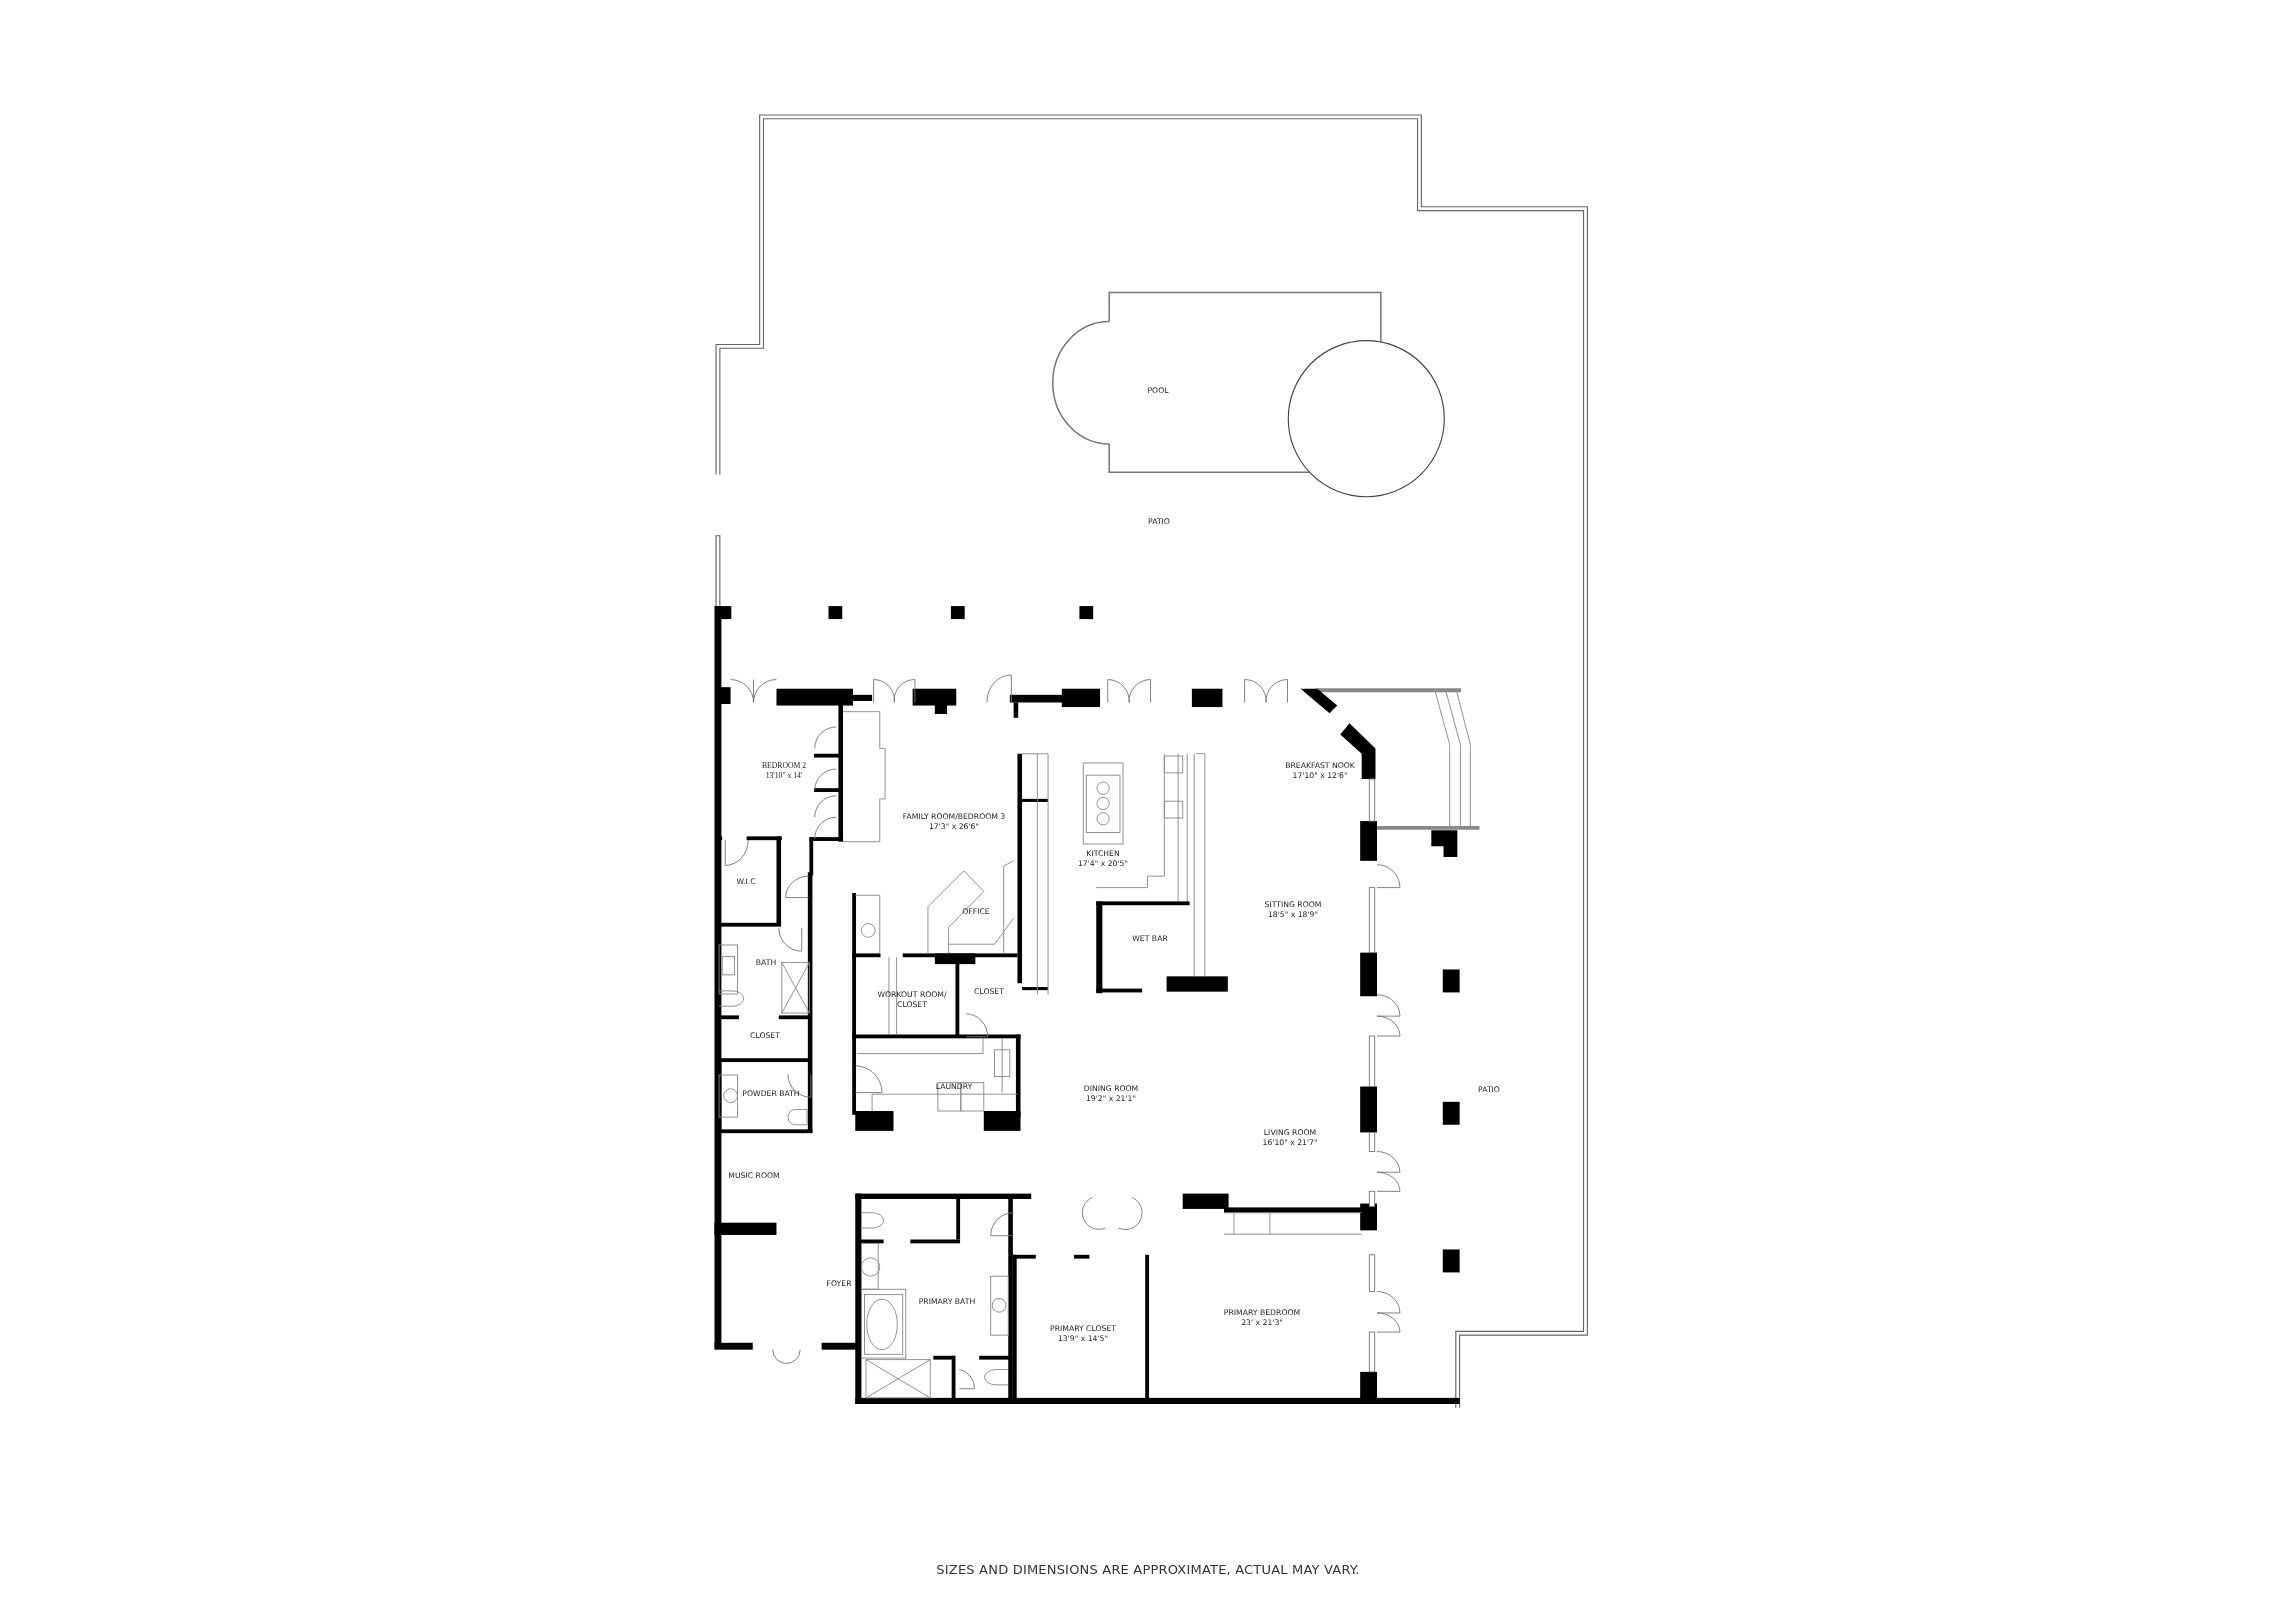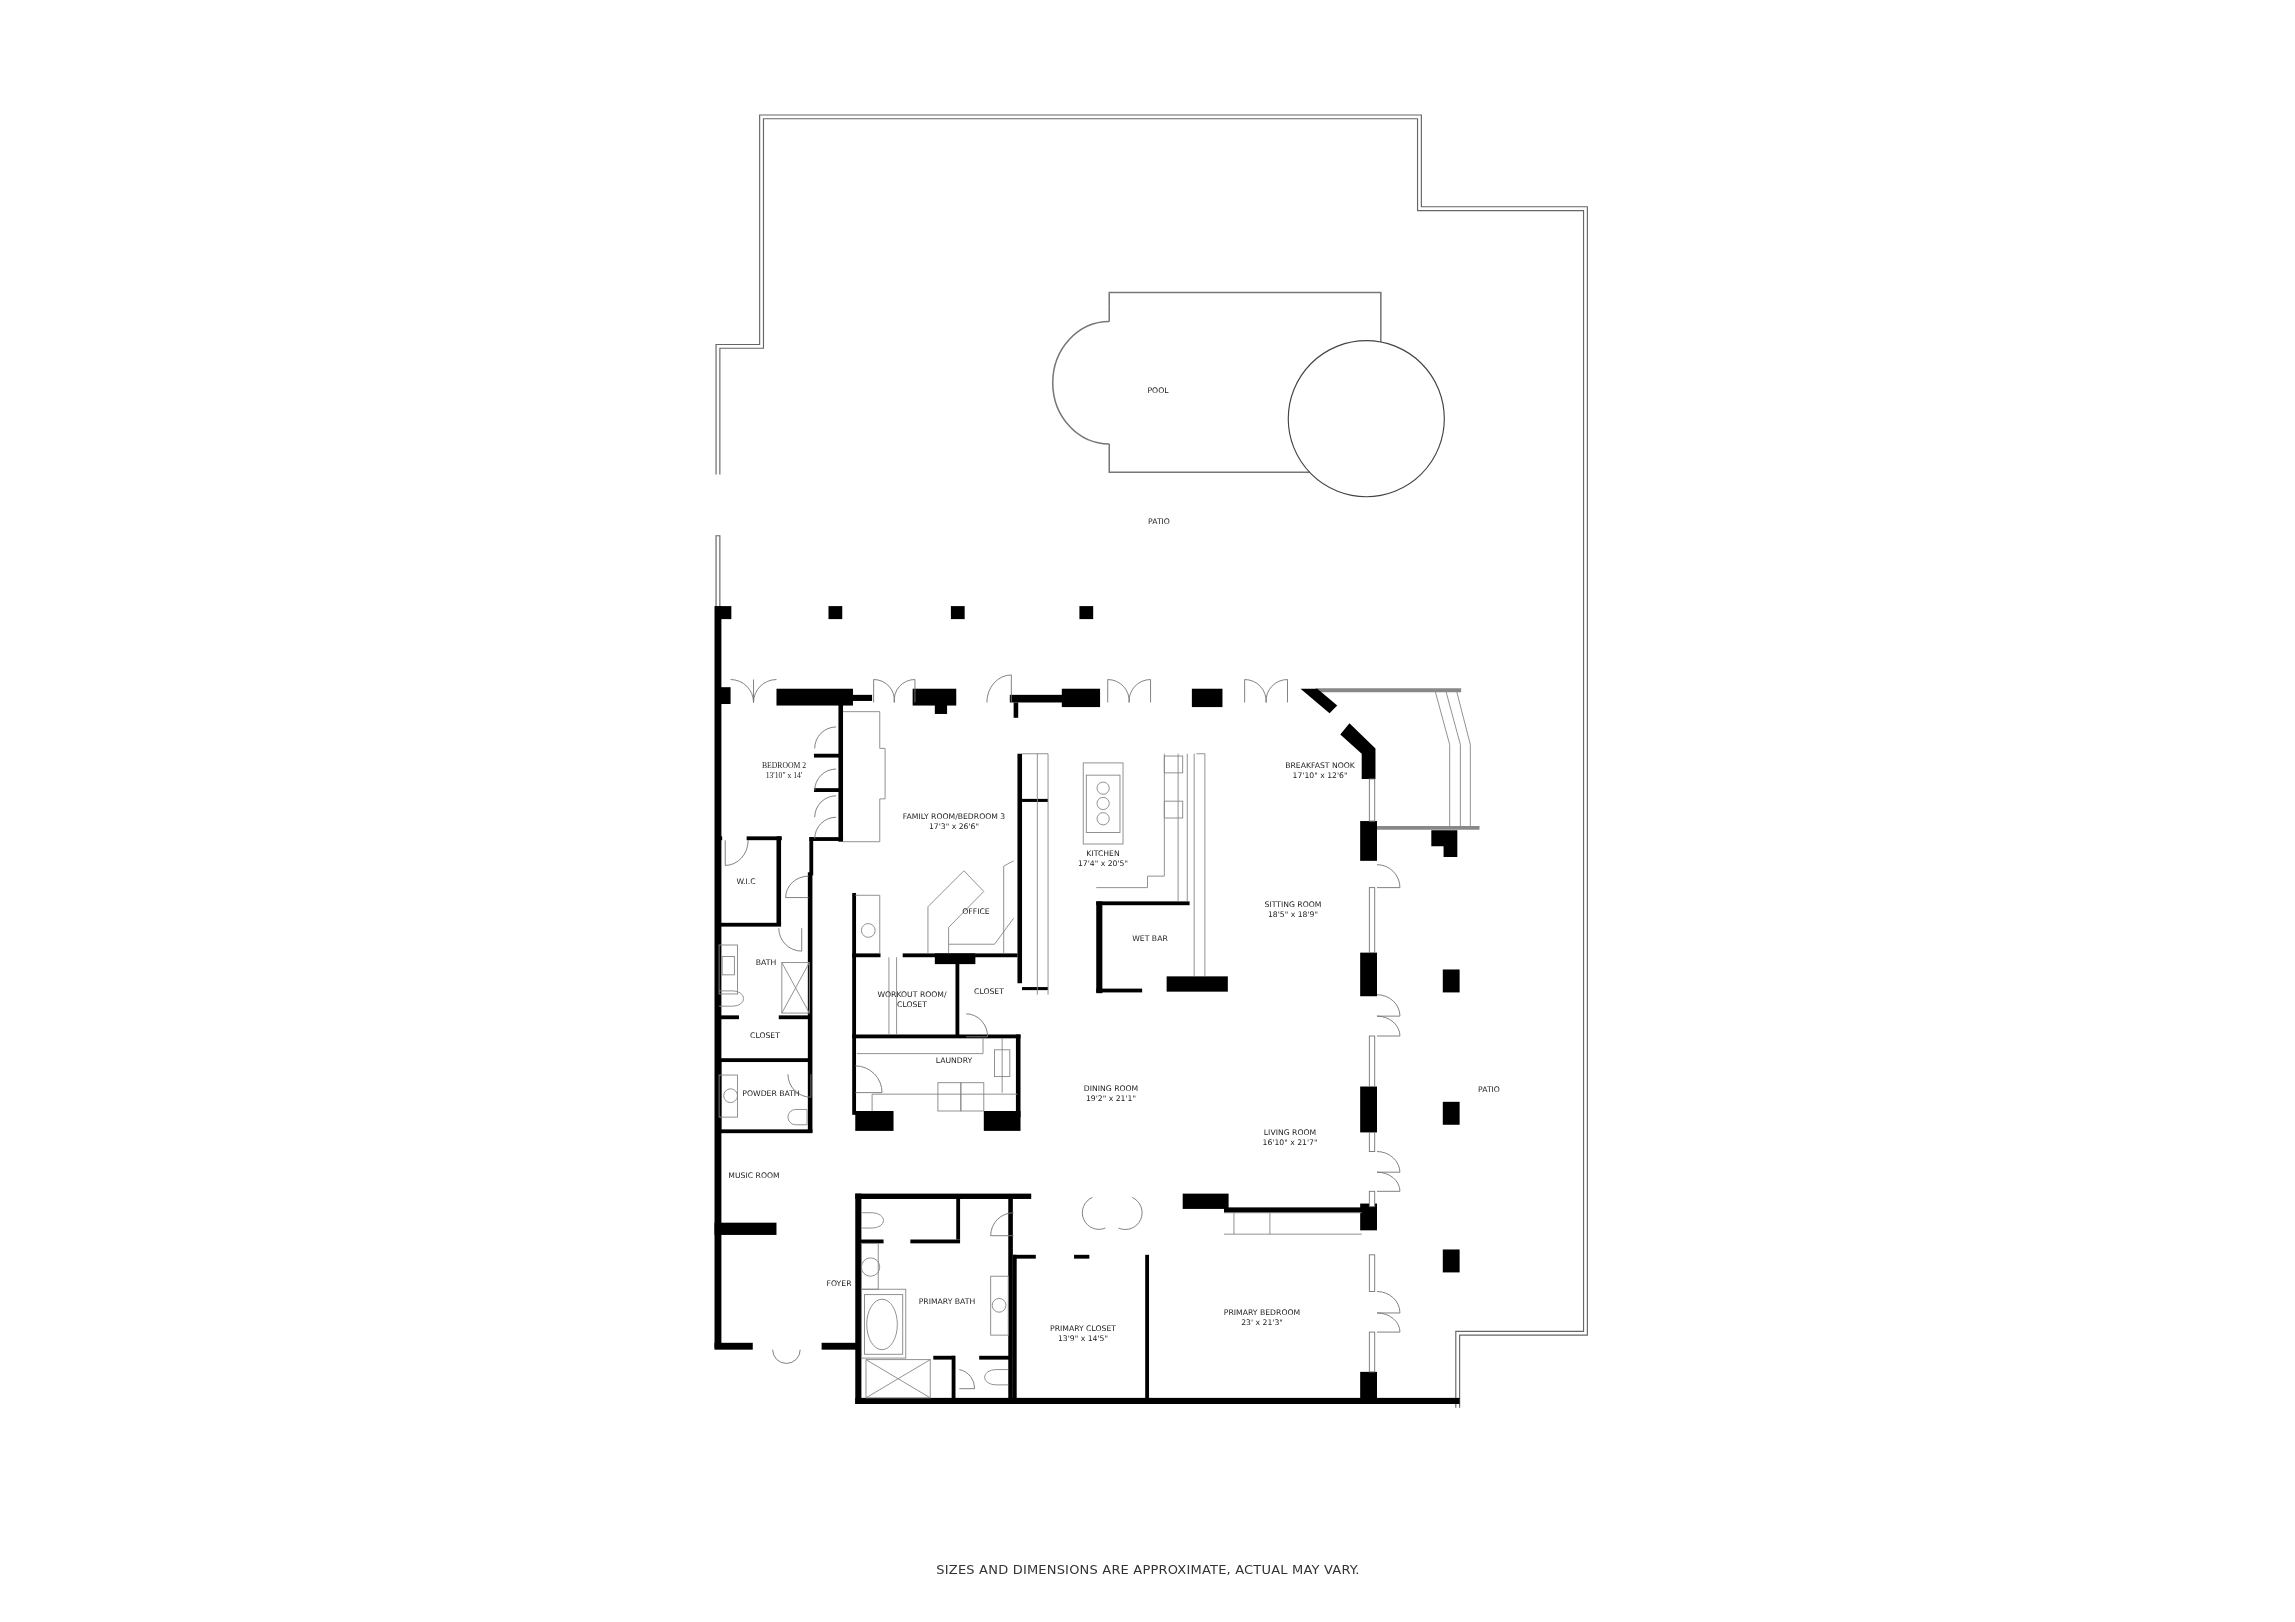--- a/index.html
+++ b/index.html
@@ -269,21 +269,21 @@
 </div>
 <div class="lbl" style="left:746px; top:877px;text-align:center;"><span>W.I.C</span></div>
 <div class="lbl" style="left:976px; top:907px;"><span>OFFICE</span></div>
 <div class="lbl" style="left:1150px; top:934px;"><span>WET BAR</span></div>
 <div class="lbl" style="left:766px; top:958px;"><span>BATH</span></div>
 <div class="lbl" style="left:912px; top:990px;text-align:center;">
   <span>WORKOUT ROOM/</span><span class="dim">CLOSET</span>
 </div>
 <div class="lbl" style="left:989px; top:987px;"><span>CLOSET</span></div>
 <div class="lbl" style="left:765px; top:1031px;"><span>CLOSET</span></div>
-<div class="lbl" style="left:932px; top:1056px;padding-left:44px;"><span>LAUNDRY</span></div>
+<div class="lbl" style="left:932px; top:1082px;padding-left:44px;"><span>LAUNDRY</span></div>
 <div class="lbl" style="left:771px; top:1089px;"><span>POWDER BATH</span></div>
 <div class="lbl" style="left:1111px; top:1084px;">
   <span>DINING ROOM</span><span class="dim">19'2" x 21'1"</span>
 </div>
 <div class="lbl" style="left:1290px; top:1088px;margin-top:40px;">
   <span>LIVING ROOM</span><span class="dim">16'10" x 21'7"</span>
 </div>
 <div class="lbl" style="left:754px; top:1171px;"><span>MUSIC ROOM</span></div>
 <div class="lbl" style="left:808px; top:1279px;margin-left:31px;"><span>FOYER</span></div>
 <div class="lbl" style="left:947px; top:1297px;"><span>PRIMARY BATH</span></div>

